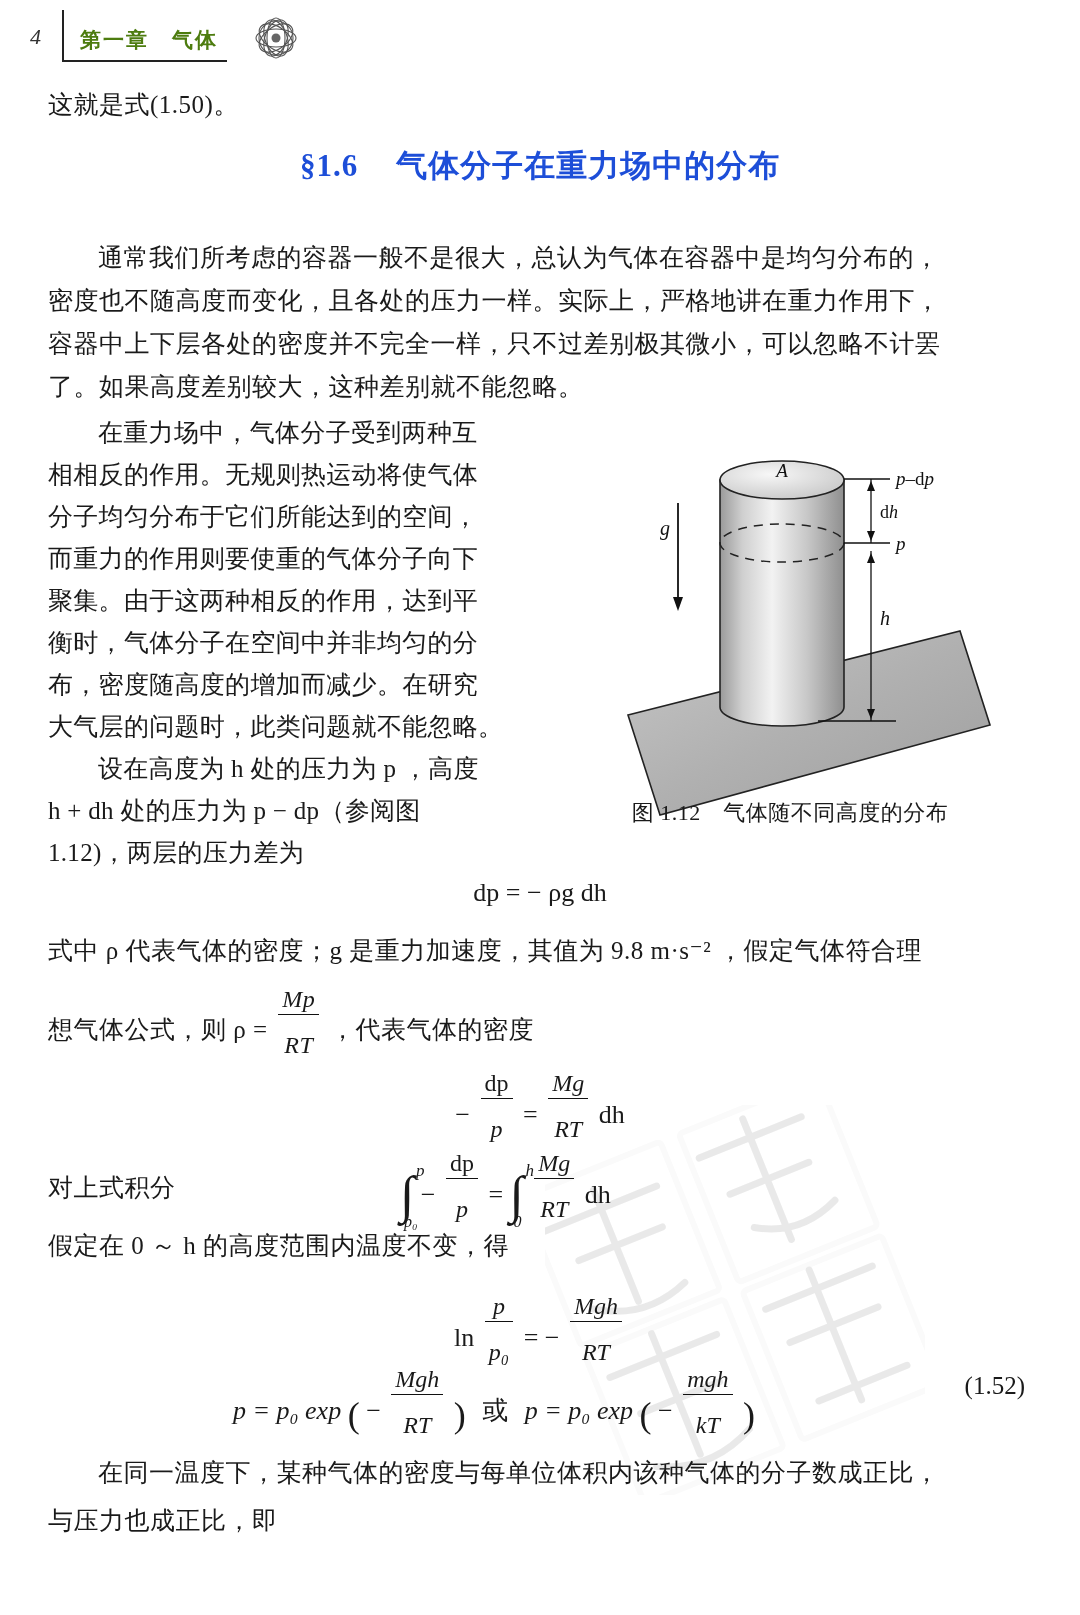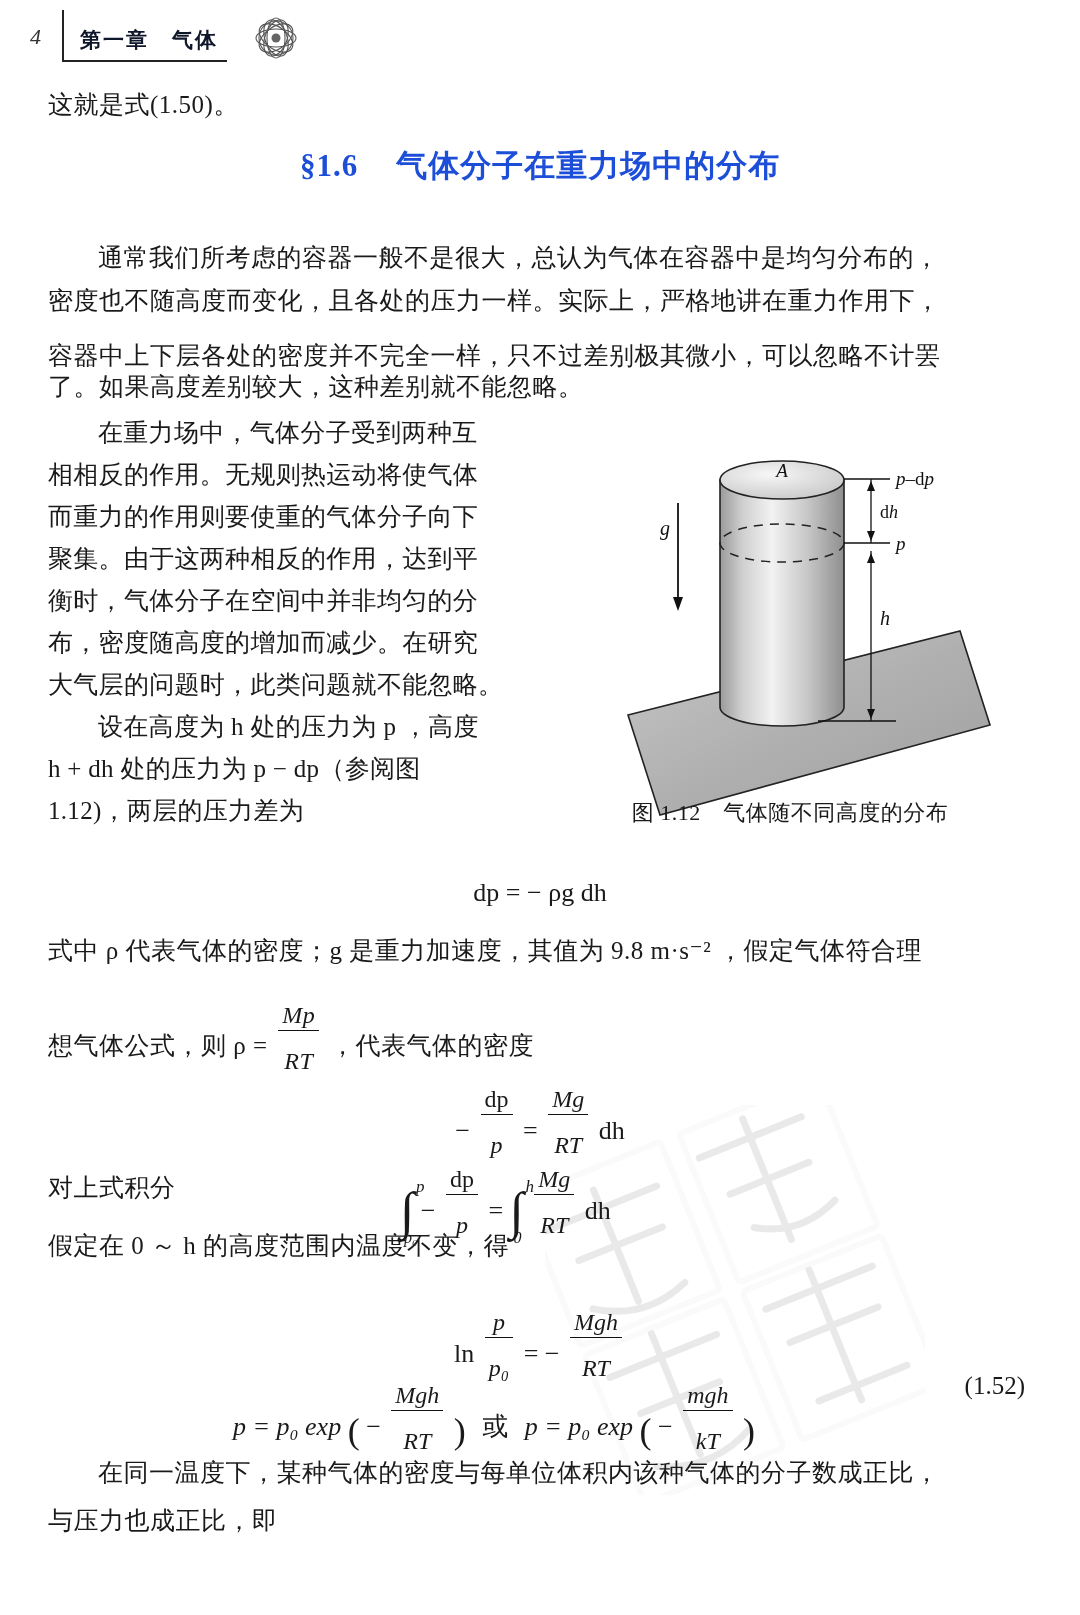--- a/index.html
+++ b/index.html
@@ -55,21 +55,21 @@
     background: #222;
   }
   .chapter-title {
     position: absolute;
     left: 50px;
     top: 16px;
     font-family: "DejaVu Sans", "Liberation Sans", sans-serif;
     font-size: 21px;
     font-weight: 700;
     letter-spacing: 2px;
-    color: #0f172a;
+    color: #4d7c0f;
   }
   .flower {
     position: absolute;
     left: 200px;
     top: 0px;
     width: 92px;
     height: 56px;
   }
 
   
@@ -134,21 +134,21 @@
     position: absolute;
     font-family: "Liberation Serif", "DejaVu Serif", serif;
     font-size: 26px;
     white-space: nowrap;
   }
   .it { font-style: italic; }
   .frac {
     display: inline-block;
     vertical-align: middle;
     text-align: center;
-    margin: 16px 4px;
+    margin: 0 4px;
     position: relative;
     top: -2px;
   }
   .frac .num {
     display: block;
     padding: 0 4px;
     font-size: 24px;
     line-height: 1.15;
   }
   .frac .den {
@@ -227,26 +227,27 @@
   </div>
 
   <div class="line" style="left:48px; top:92px;">这就是式(1.50)。</div>
 
   <div class="sect-title">
     <span class="num">§1.6</span><span>气体分子在重力场中的分布</span>
   </div>
 
   <div class="line" style="left:98px; top:245px;">通常我们所考虑的容器一般不是很大，总认为气体在容器中是均匀分布的，</div>
   <div class="line" style="left:48px; top:288px;">密度也不随高度而变化，且各处的压力一样。实际上，严格地讲在重力作用下，</div>
-  <div class="line" style="left:48px; top:331px;margin-top:12px;">容器中上下层各处的密度并不完全一样，只不过差别极其微小，可以忽略不计罢</div>
+  <div class="line" style="left:48px; top:331px;">容器中上下层各处的密度并不完全一样，只不过差别极其微小，可以忽略不计罢</div>
   <div class="line" style="left:48px; top:374px;">了。如果高度差别较大，这种差别就不能忽略。</div>
 
   <div class="col-left">
     <div class="ind">在重力场中，气体分子受到两种互</div>
     <div>相相反的作用。无规则热运动将使气体</div>
+    <div>分子均匀分布于它们所能达到的空间，</div>
     <div>而重力的作用则要使重的气体分子向下</div>
     <div>聚集。由于这两种相反的作用，达到平</div>
     <div>衡时，气体分子在空间中并非均匀的分</div>
     <div>布，密度随高度的增加而减少。在研究</div>
     <div>大气层的问题时，此类问题就不能忽略。</div>
     <div class="ind">设在高度为 h 处的压力为 p ，高度</div>
     <div>h + dh 处的压力为 p − dp（参阅图</div>
     <div>1.12)，两层的压力差为</div>
   </div>
 

